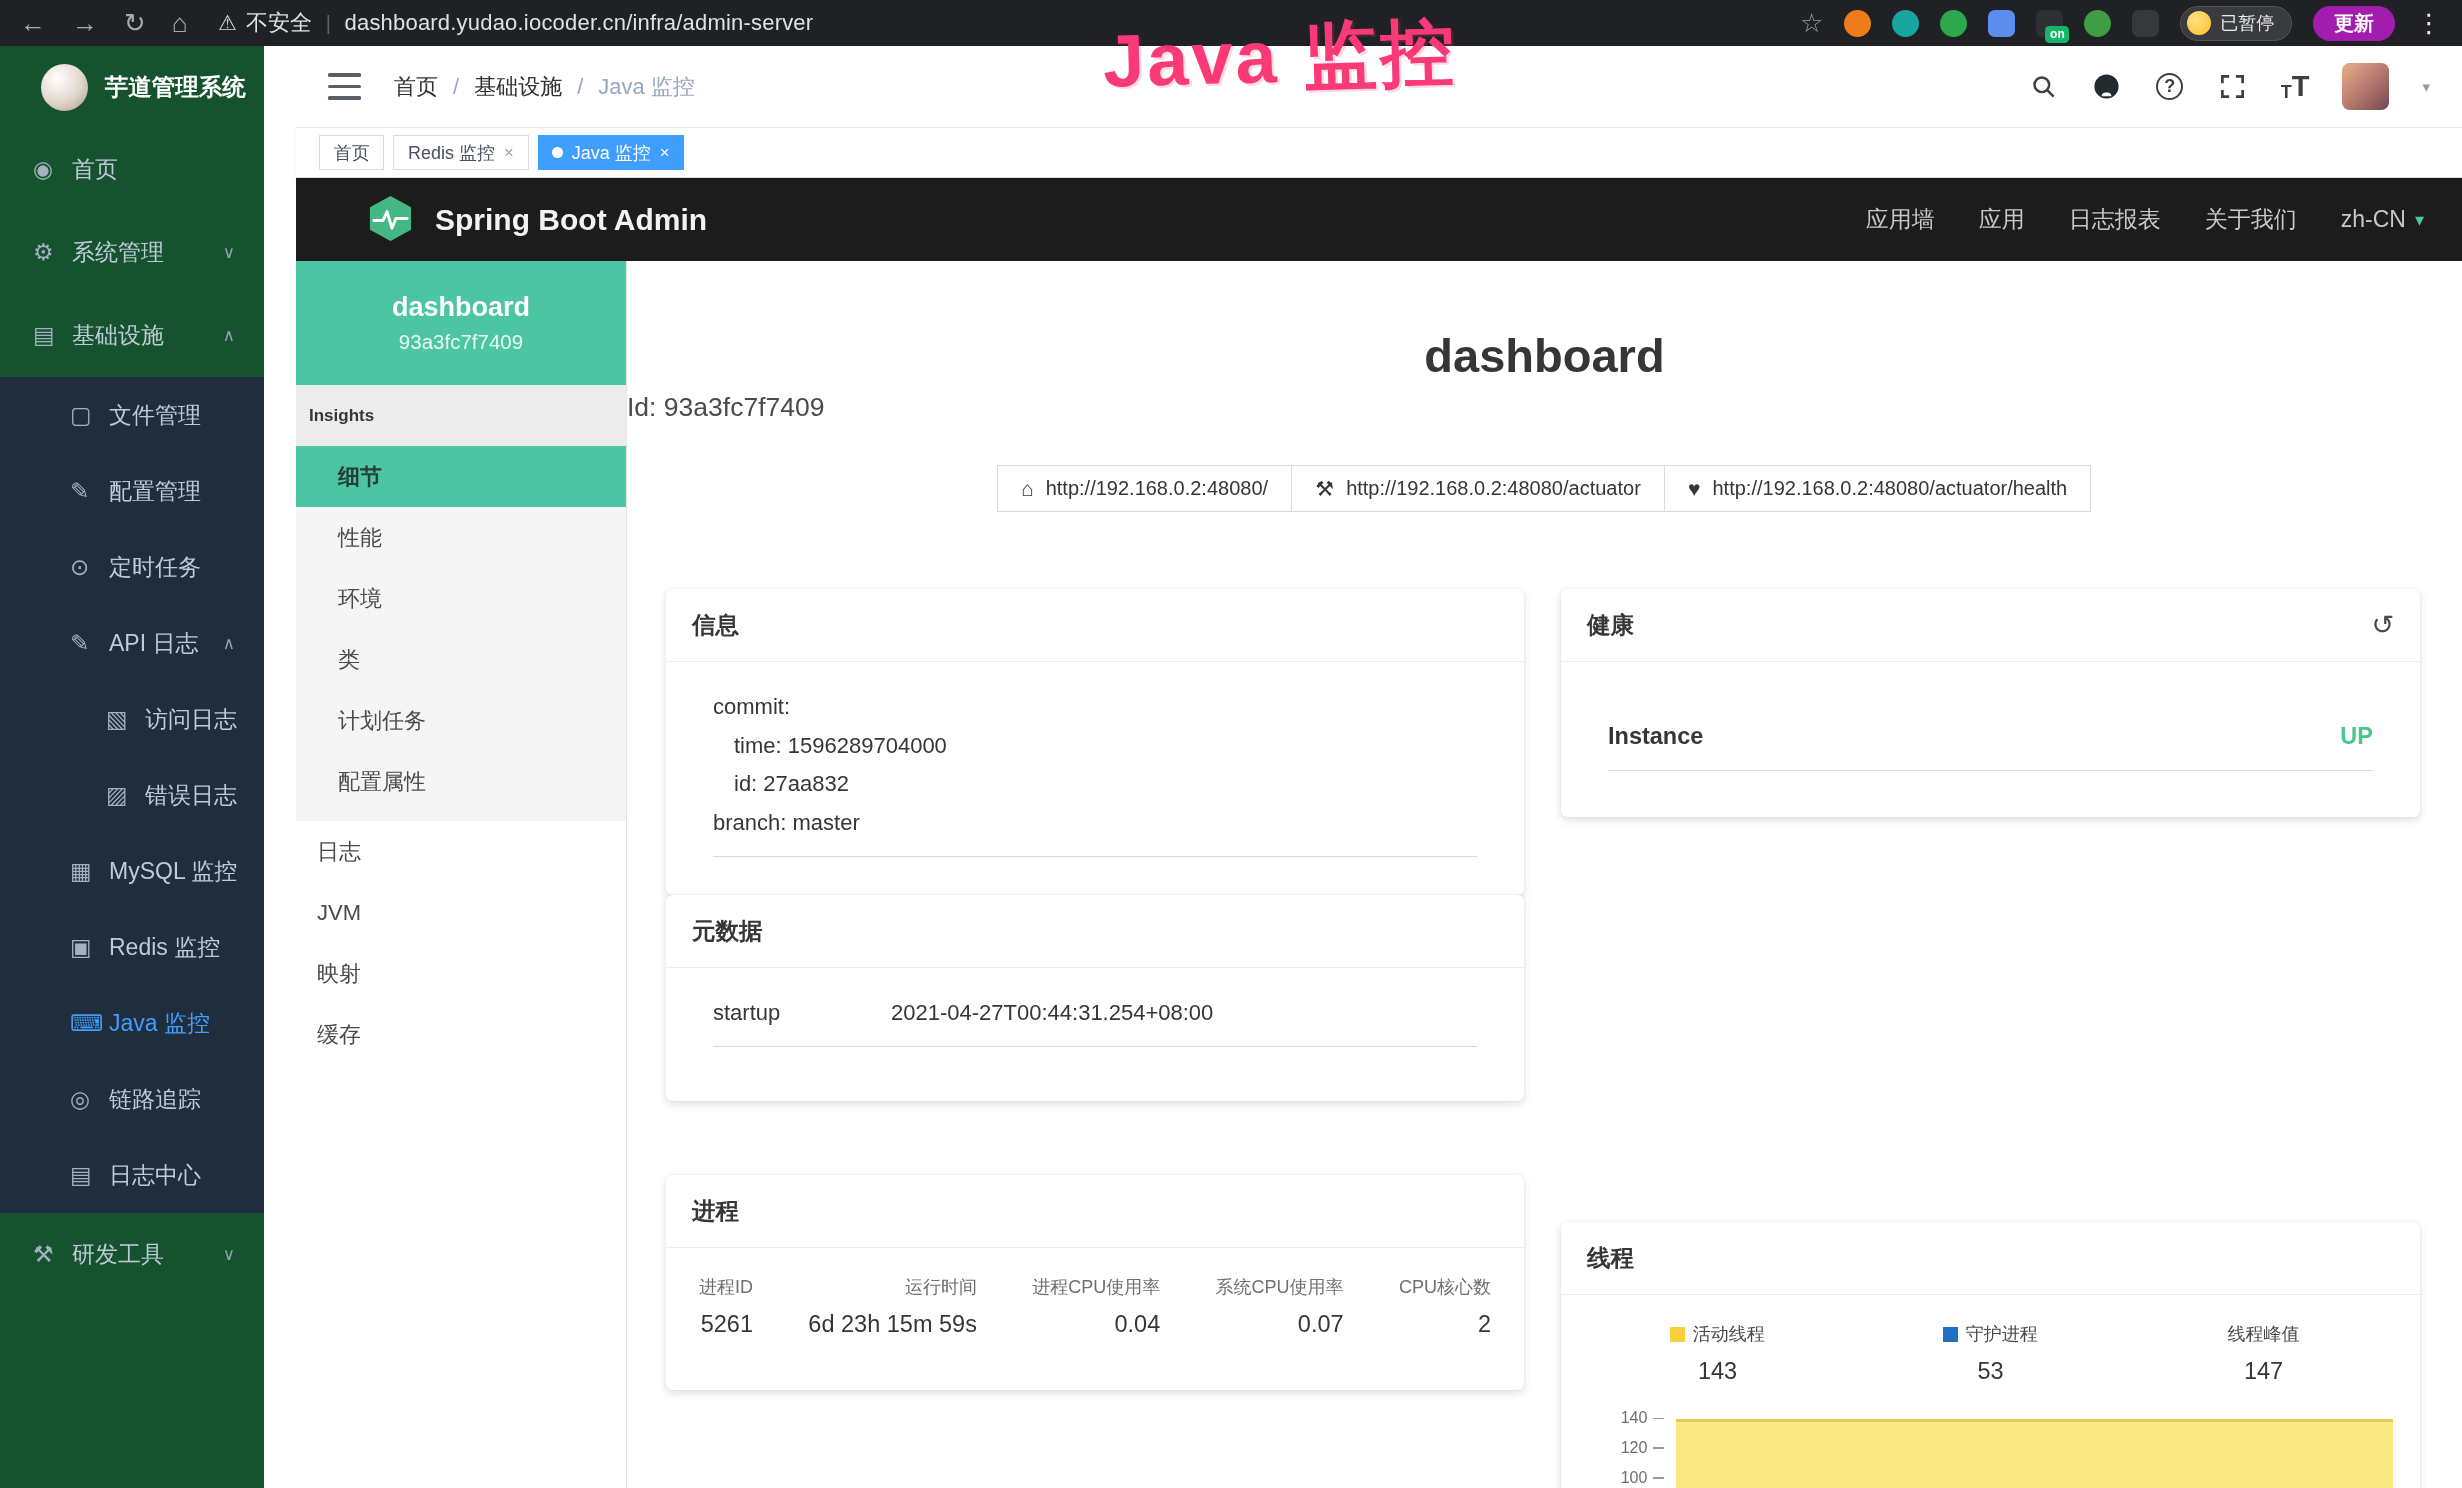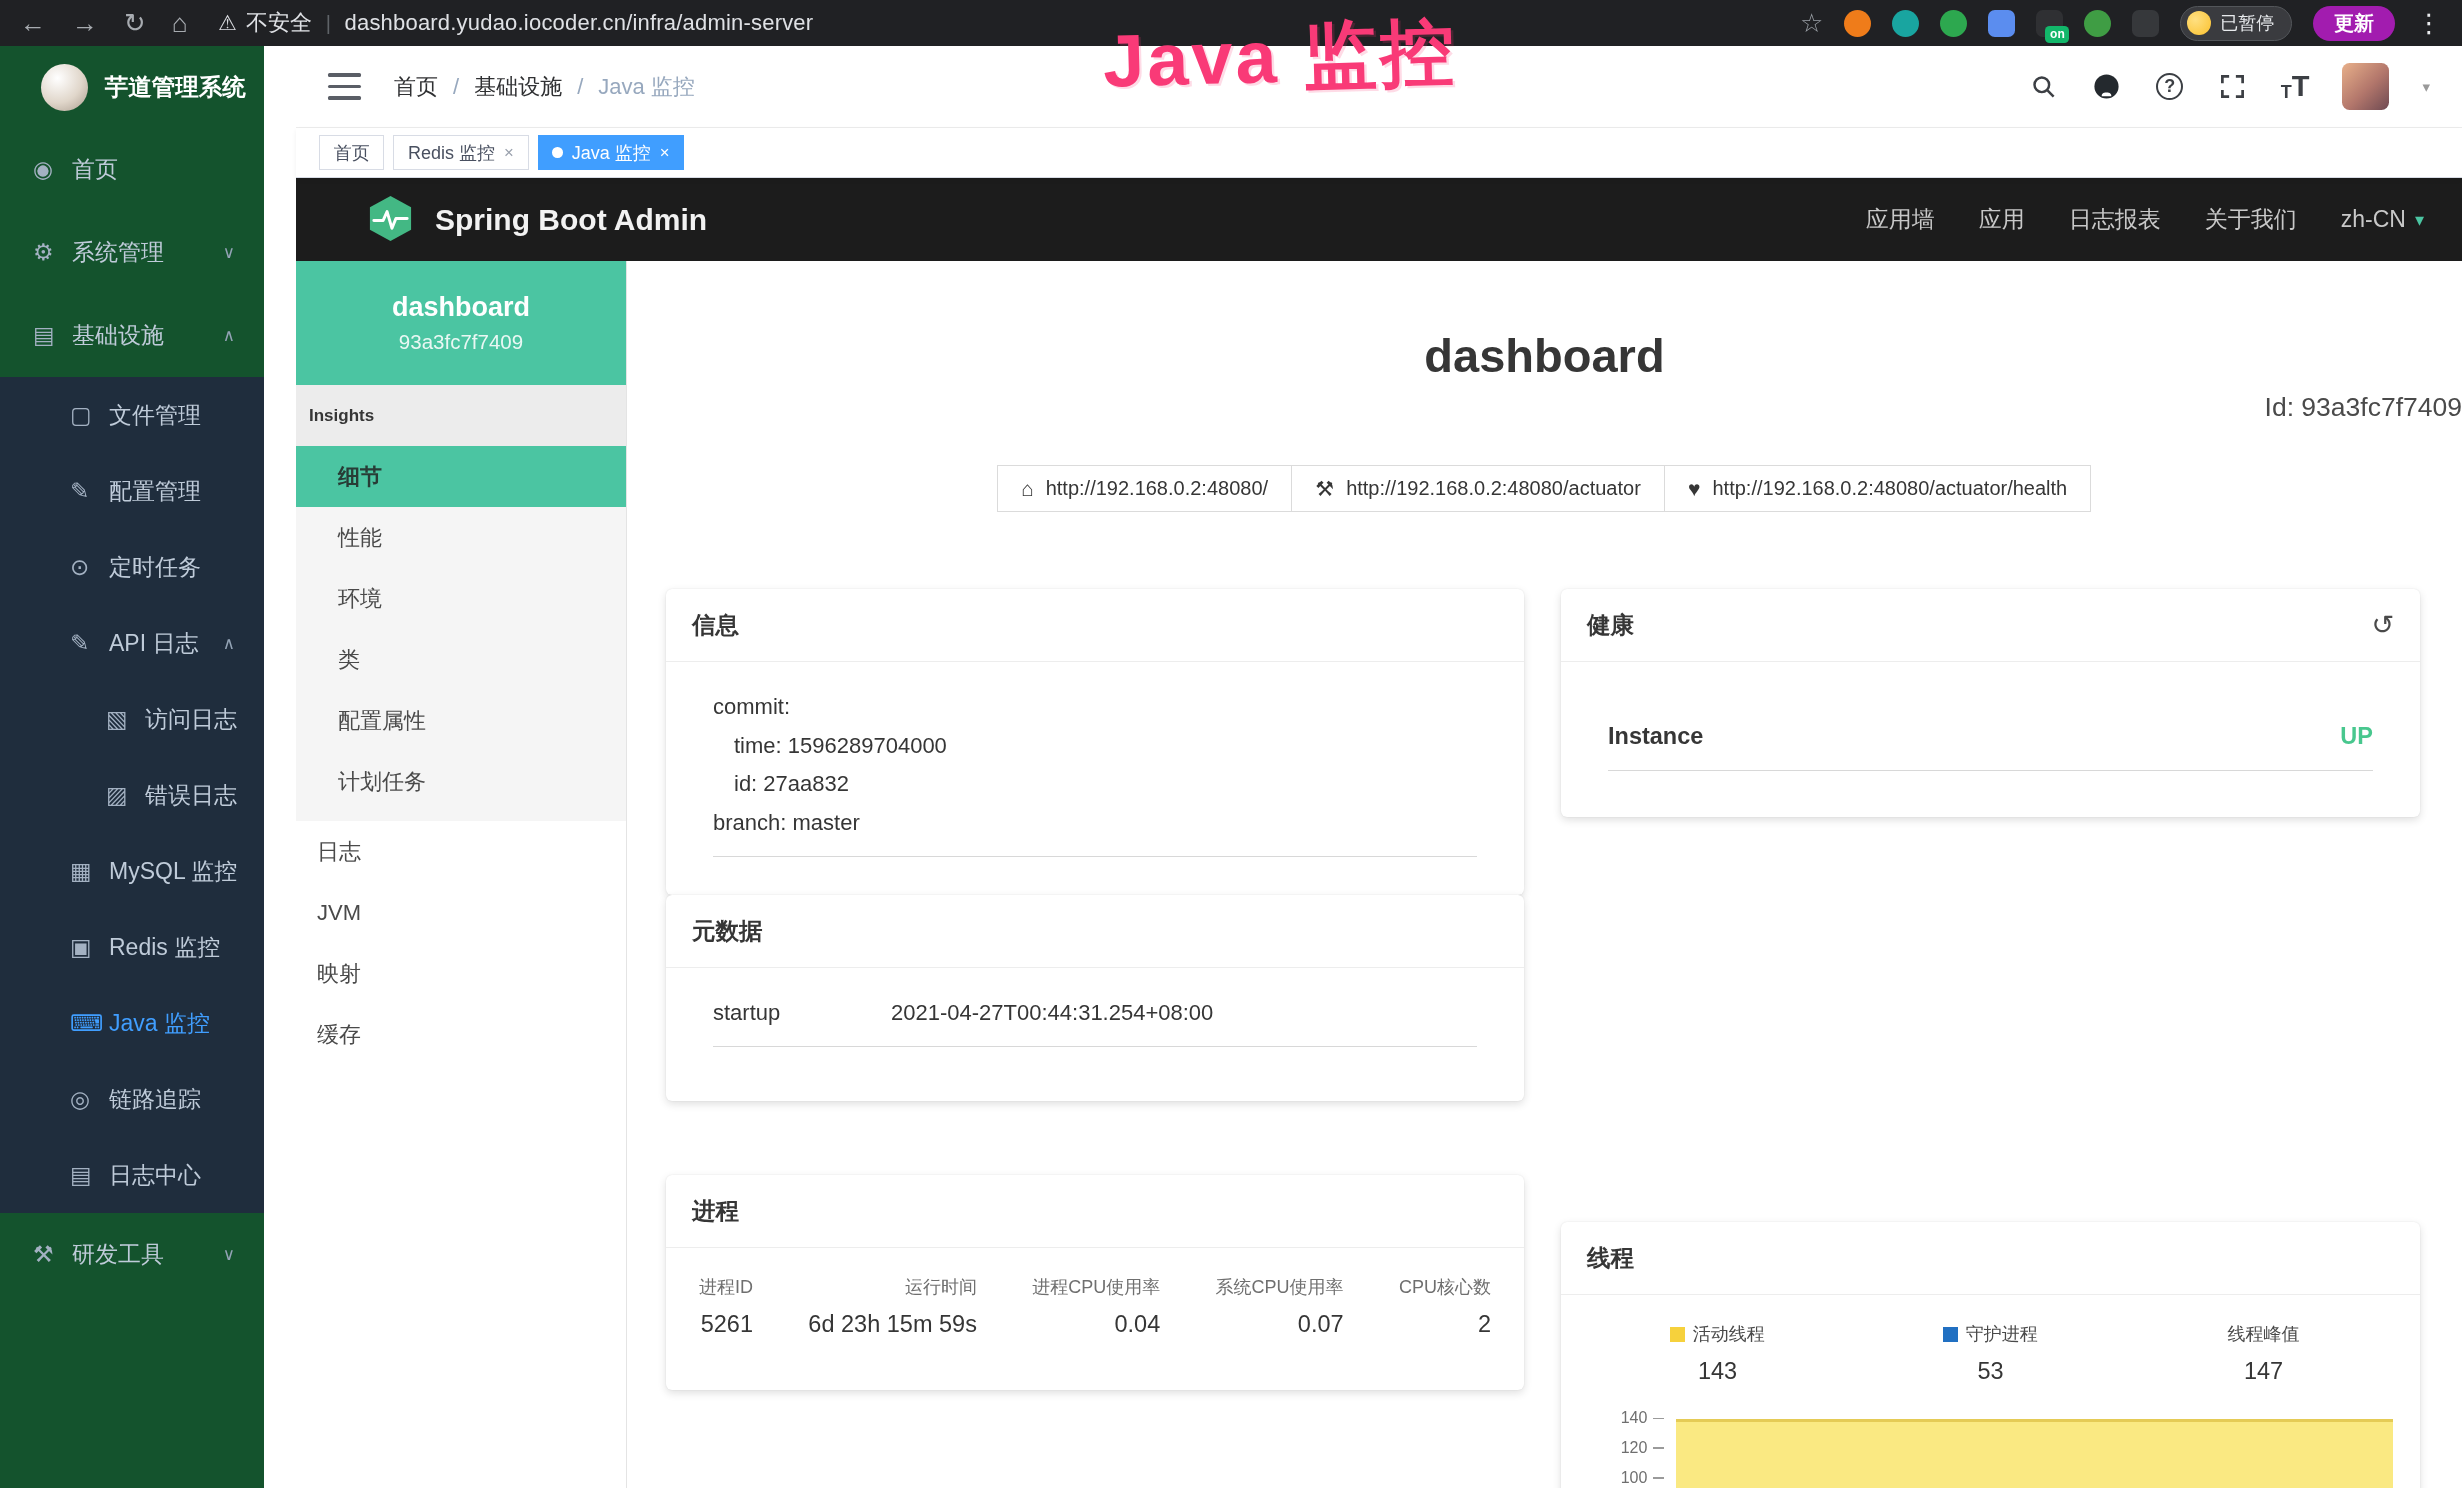--- a/index.html
+++ b/index.html
@@ -89,21 +89,21 @@
   .inst-id{font-size:20.5px;opacity:.88}
   .inst-group{height:61px;background:#ececec;display:flex;align-items:center;padding-left:13px;font-size:17px;font-weight:bold;color:#363636}
   .inst-sub{background:#f5f5f5;padding-bottom:9px}
   .inst-item{height:61px;display:flex;align-items:center;font-size:22px;color:#4a4a4a;cursor:pointer;white-space:nowrap}
   .inst-sub .inst-item{padding-left:42px}
   .inst-item.active{background:#4bc5a2;color:#283c36;font-weight:bold}
   .inst-root .inst-item{padding-left:21px;background:#fff}
 
   .content{position:absolute;left:331px;top:0;right:0;bottom:0;overflow:hidden;padding-top:67px}
   .c-title{text-align:center;font-size:47px;font-weight:bold;color:#363636}
-  .c-sub{text-align:right;font-size:26.5px;color:#4a4a4a;margin-top:9px}
+  .c-sub{text-align:left;font-size:26.5px;color:#4a4a4a;margin-top:9px}
   .links{display:flex;justify-content:center;margin-top:42px}
   .linkbtn{display:flex;align-items:center;gap:12px;border:0.8px solid #dbdbdb;background:#fff;padding:10.6px 23px;font-size:20px;color:#363636;margin-left:-0.8px;cursor:pointer;white-space:nowrap}
   .linkbtn .lico{font-size:21px;color:#363636}
 
   .colL{position:absolute;left:39px;top:328px;width:858px;display:flex;flex-direction:column}
   .colR{position:absolute;left:934px;top:328px;width:859px;display:flex;flex-direction:column}
   .card{background:#fff;border-radius:6px;box-shadow:0 3px 9px rgba(0,0,0,.13),0 0 1.5px rgba(0,0,0,.1)}
   .card-h{display:flex;align-items:center;justify-content:space-between;padding:20px 26px;border-bottom:0.8px solid #ededed;font-size:23.5px;font-weight:bold;color:#363636}
   .hist{font-size:27px;font-weight:normal;color:#4a4a4a;cursor:pointer;line-height:1}
 
@@ -339,22 +339,22 @@
         <div class="inst-head">
           <span class="inst-name">dashboard</span>
           <span class="inst-id">93a3fc7f7409</span>
         </div>
         <div class="inst-group">Insights</div>
         <div class="inst-sub">
           <div class="inst-item active">细节</div>
           <div class="inst-item">性能</div>
           <div class="inst-item">环境</div>
           <div class="inst-item">类</div>
+          <div class="inst-item">计划任务</div>
           <div class="inst-item">配置属性</div>
-          <div class="inst-item">计划任务</div>
         </div>
         <div class="inst-root">
           <div class="inst-item">日志</div>
           <div class="inst-item">JVM</div>
           <div class="inst-item">映射</div>
           <div class="inst-item">缓存</div>
         </div>
       </div>
 
       <div class="content">

